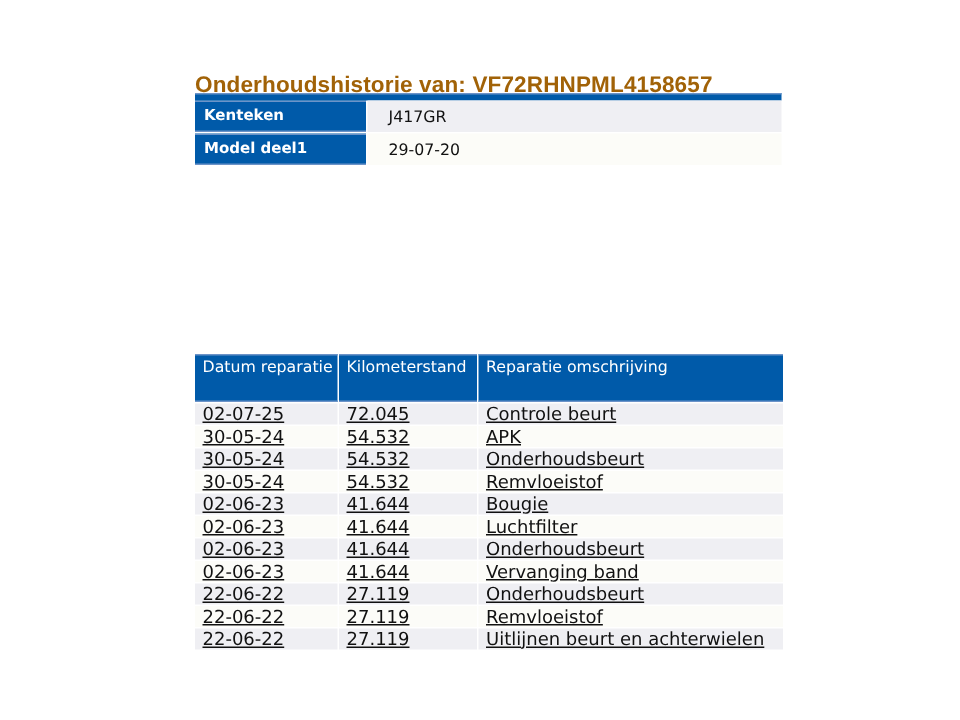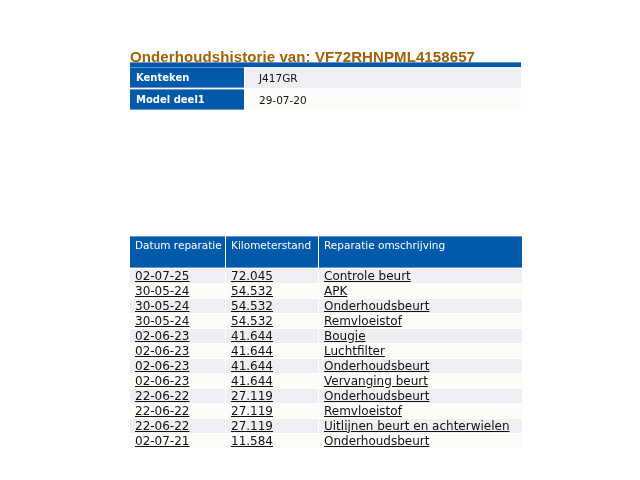--- a/index.html
+++ b/index.html
@@ -122,39 +122,34 @@
             <td>Luchtfilter</td>
           </tr>
           <tr>
             <td>02-06-23</td>
             <td>41.644</td>
             <td>Onderhoudsbeurt</td>
           </tr>
           <tr>
             <td>02-06-23</td>
             <td>41.644</td>
-            <td>Vervanging beurt</td>
+            <td>Vervanging band</td>
           </tr>
           <tr>
             <td>22-06-22</td>
             <td>27.119</td>
             <td>Onderhoudsbeurt</td>
           </tr>
           <tr>
             <td>22-06-22</td>
             <td>27.119</td>
             <td>Remvloeistof</td>
           </tr>
           <tr>
             <td>22-06-22</td>
             <td>27.119</td>
             <td>Uitlijnen beurt en achterwielen</td>
           </tr>
-          <tr>
-            <td>02-07-21</td>
-            <td>11.584</td>
-            <td>Onderhoudsbeurt</td>
-          </tr>
         </tbody>
     </table>
   </div>
 
 </div>
 
 </body></html>

